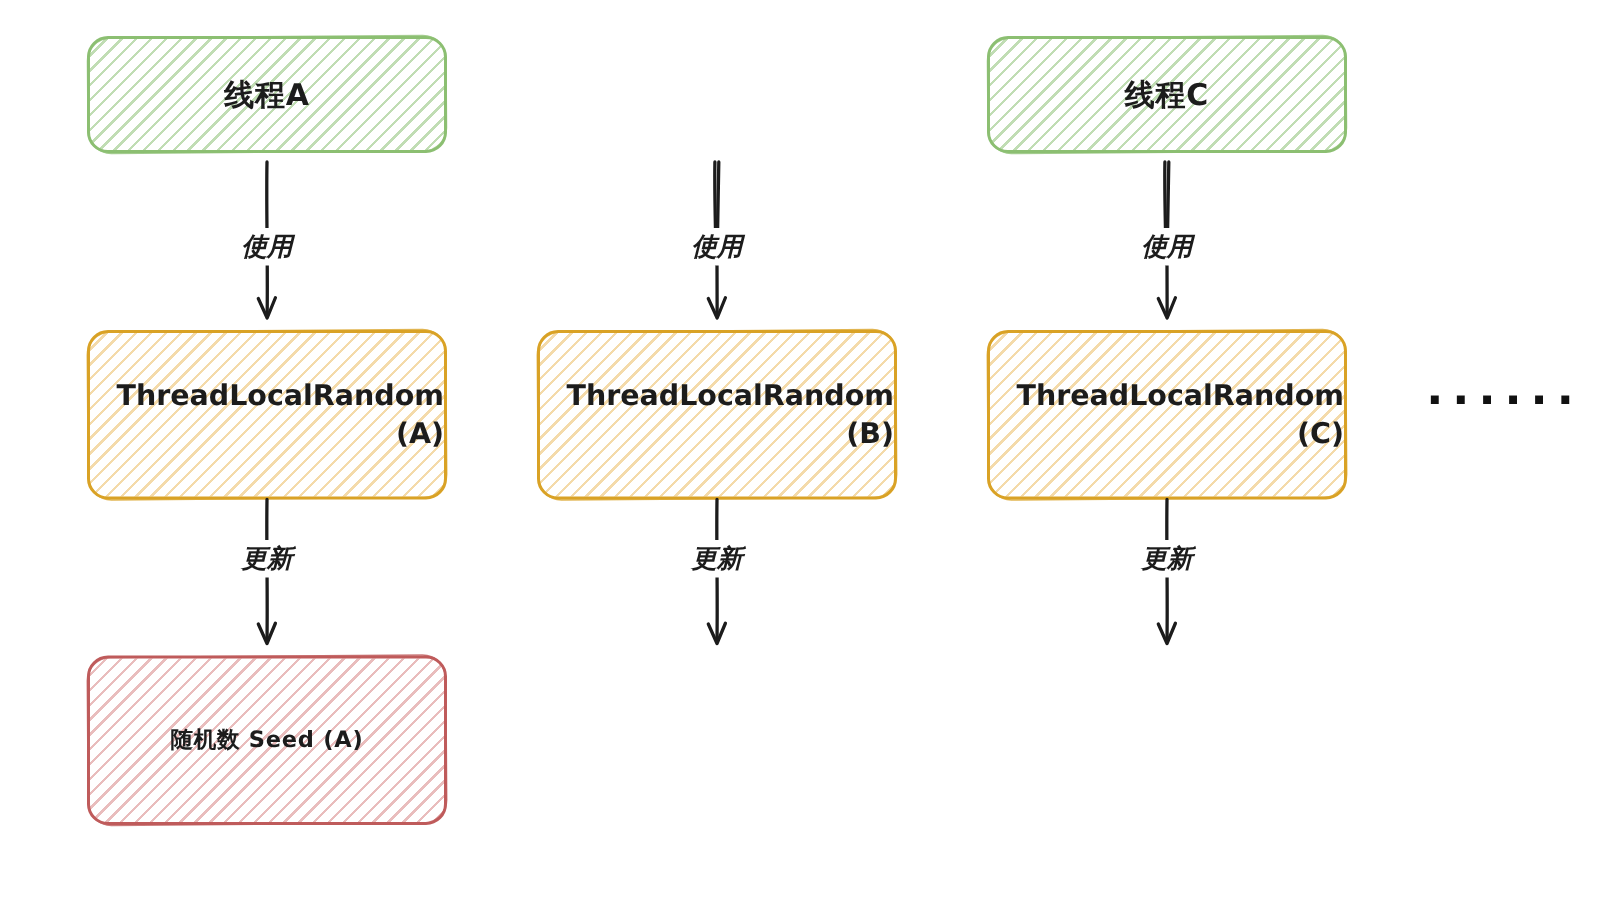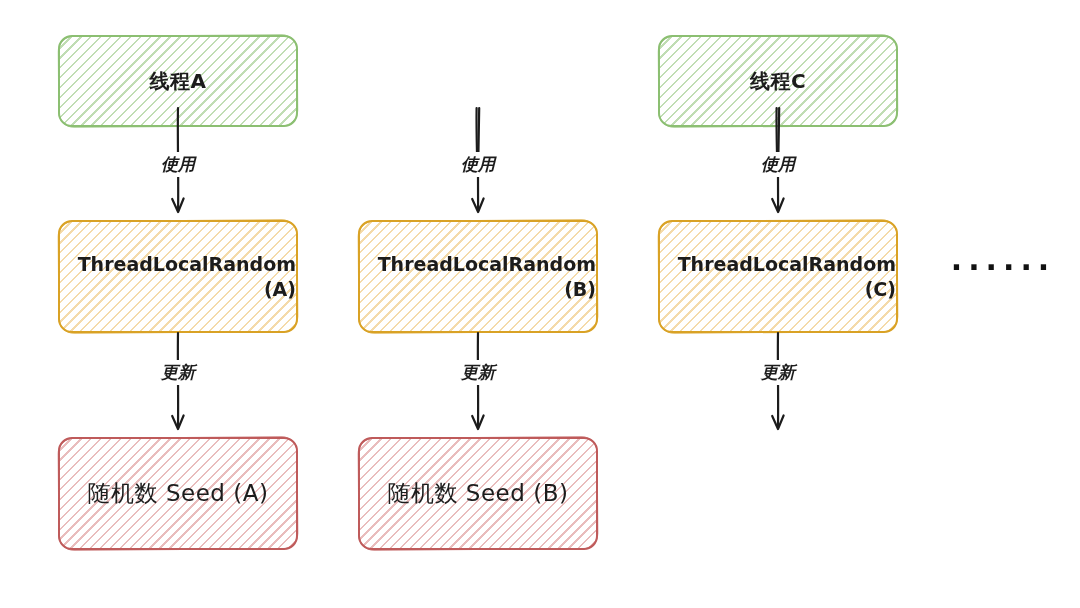--- a/index.html
+++ b/index.html
@@ -48,22 +48,22 @@
     position: absolute;
     inset: -2px;
     border-radius: 16px;
     border: 1.6px solid var(--bc);
     transform: rotate(-0.45deg);
     opacity: 0.8;
     pointer-events: none;
   }
   .box.green {
     --bc: #8cbf72;
-    top: 35px;
-    height: 92px;
+    top: 24px;
+    height: 78px;
     border: 2.3px solid var(--bc);
     background: repeating-linear-gradient(135deg,
       rgba(141,193,118,0.55) 0 1.6px, rgba(255,255,255,0) 1.6px 7px);
   }
   .box.orange {
     --bc: #d9a226;
     top: 220px;
     height: 113px;
     border: 2.3px solid var(--bc);
     background: repeating-linear-gradient(135deg,
@@ -88,22 +88,22 @@
     font-size: 19px;
     font-weight: 600;
     line-height: 1.3;
   }
   .tlr-line2 {
     font-size: 19px;
     font-weight: 600;
     line-height: 1.3;
   }
   .seed-text {
-    font-size: 23px;
-    font-weight: 400;
+    font-size: 15px;
+    font-weight: 700;
     letter-spacing: 0.5px;
   }
 
   
   .arrow {
     position: absolute;
     left: 50%;
     transform: translateX(-50%);
     pointer-events: none;
   }
@@ -183,23 +183,20 @@
     <div class="arrow-label use-label">使用</div>
     <div class="box orange">
       <div class="tlr-line1">ThreadLocalRandom</div>
       <div class="tlr-line2">(B)</div>
     </div>
     <svg class="arrow arrow2" viewBox="0 0 26 108">
       <path d="M13 2 C 12.5 30, 13.5 62, 13 96"></path>
       <path d="M7.2 85 L13 98 L18.6 84.5"></path>
     </svg>
     <div class="arrow-label update-label">更新</div>
-    <div class="box red">
-      <span class="seed-text">随机数 Seed (B)</span>
-    </div>
   </div>
 
   <div class="column col-c">
     <div class="box green">
       <span class="thread-text">线程C</span>
     </div>
     <svg class="arrow arrow1" viewBox="0 0 26 116">
       <path d="M11.6 2 C 11.2 26, 12.2 48, 12.4 70"></path>
       <path d="M14.2 2 C 13.8 26, 13.2 48, 13 70 C 13 82, 13.1 94, 13.1 104"></path>
       <path d="M7.2 93 L13.1 106 L18.6 92.5"></path>

